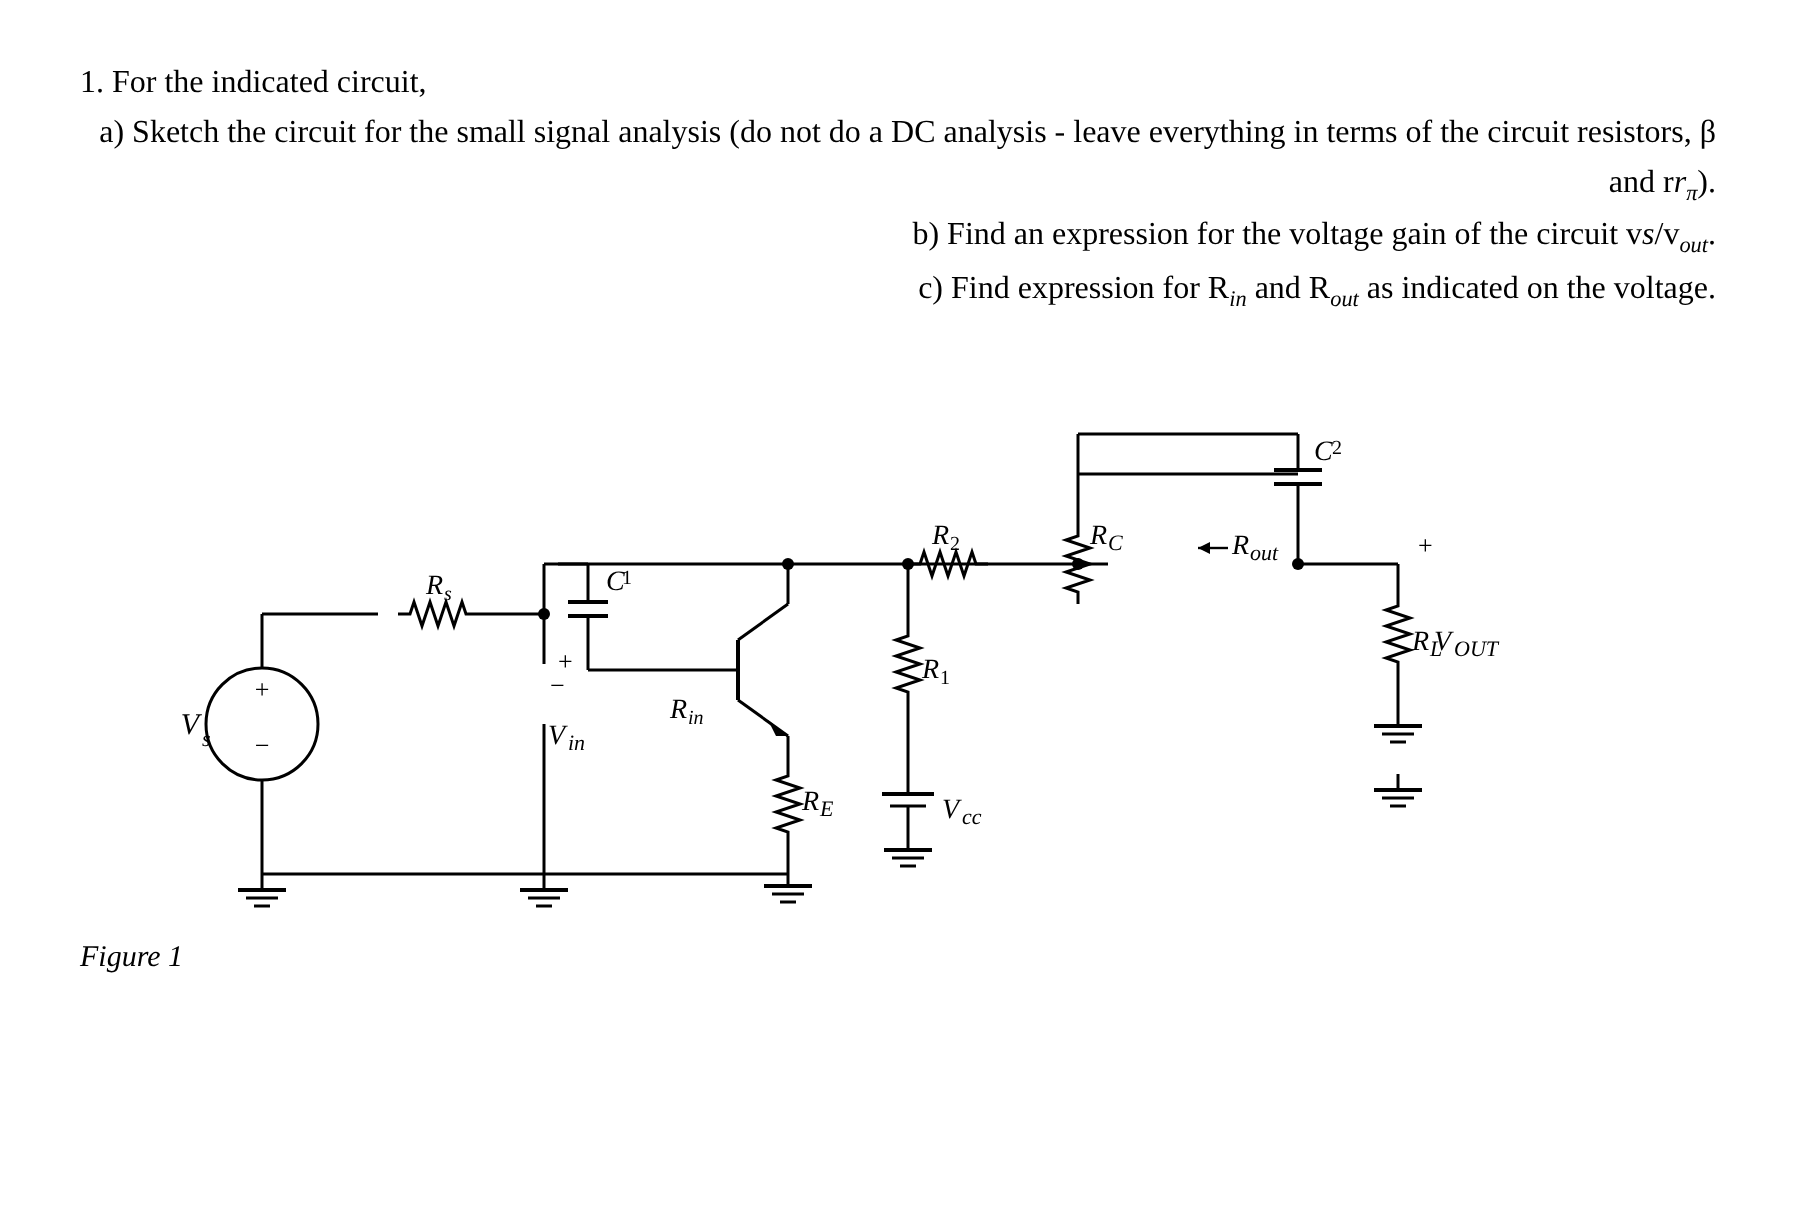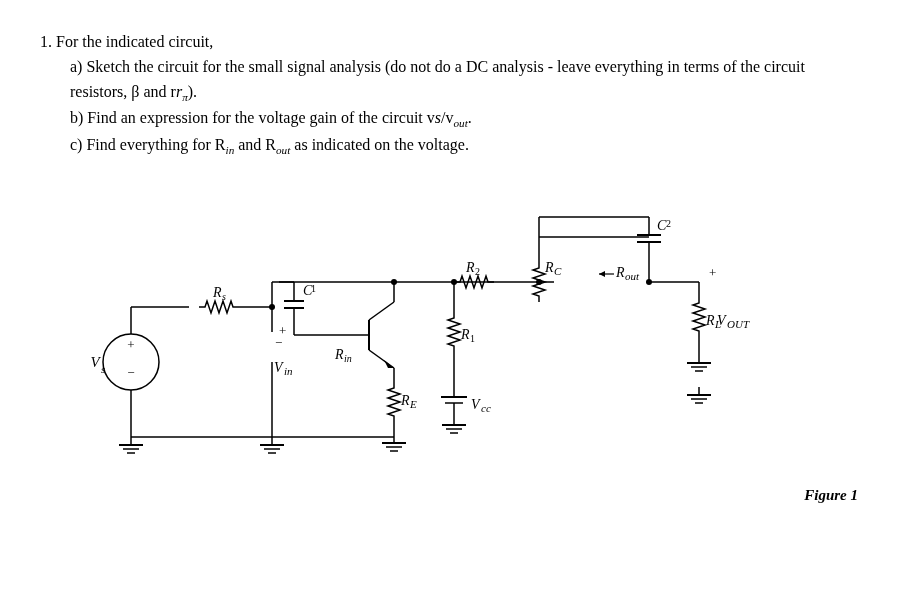--- a/index.html
+++ b/index.html
@@ -12,44 +12,44 @@
       min-height: 604px;
       padding: 30px 40px 20px 40px;
     }
 
     .problem-text {
       line-height: 1.55;
       margin-bottom: 18px;
     }
 
     .indent-a {
-      margin-left: 30px;
+      text-align: right;
     }
     .indent-bc {
       margin-left: 30px;
+      text-align: right;
     }
 
     .circuit-container {
       display: flex;
       justify-content: center;
       align-items: center;
       margin-top: 10px;
       position: relative;
     }
 
     .circuit-svg {
       display: block;
     }
 
     .figure-caption {
-      text-align: right;
+      text-align: left;
       font-style: italic;
       font-size: 15px;
-      margin-top: 20px;
-      font-weight: bold;
+      margin-top: 4px;
     }
     sub { font-size: 0.7em; }
 
     .math-italic { font-style: italic; }
   </style>
 </head>
 <body>
 
 <div class="problem-text">
   <div>
@@ -59,21 +59,21 @@
   <div class="indent-a">
     <span>a)</span>
     <span>Sketch the circuit for the small signal analysis (do not do a DC analysis - leave everything in terms of the circuit resistors, β and r</span><span class="math-italic">r<sub>π</sub></span><span>).</span>
   </div>
   <div class="indent-bc">
     <span>b)</span>
     <span>Find an expression for the voltage gain of the circuit v</span><span class="math-italic">s</span><span>/v</span><span class="math-italic"><sub>out</sub></span><span>.</span>
   </div>
   <div class="indent-bc">
     <span>c)</span>
-    <span>Find everything for R</span><span class="math-italic"><sub>in</sub></span><span> and R</span><span class="math-italic"><sub>out</sub></span><span> as indicated on the voltage.</span>
+    <span>Find expression for R</span><span class="math-italic"><sub>in</sub></span><span> and R</span><span class="math-italic"><sub>out</sub></span><span> as indicated on the voltage.</span>
   </div>
 </div>
 
 <div class="circuit-container">
   <svg class="circuit-svg" width="740" height="290" viewBox="0 0 740 290">
 
     <defs>
       <g id="gnd">
         <line x1="0" y1="0" x2="0" y2="8" stroke="#000" stroke-width="1.5"></line>
         <line x1="-12" y1="8" x2="12" y2="8" stroke="#000" stroke-width="2"></line>

